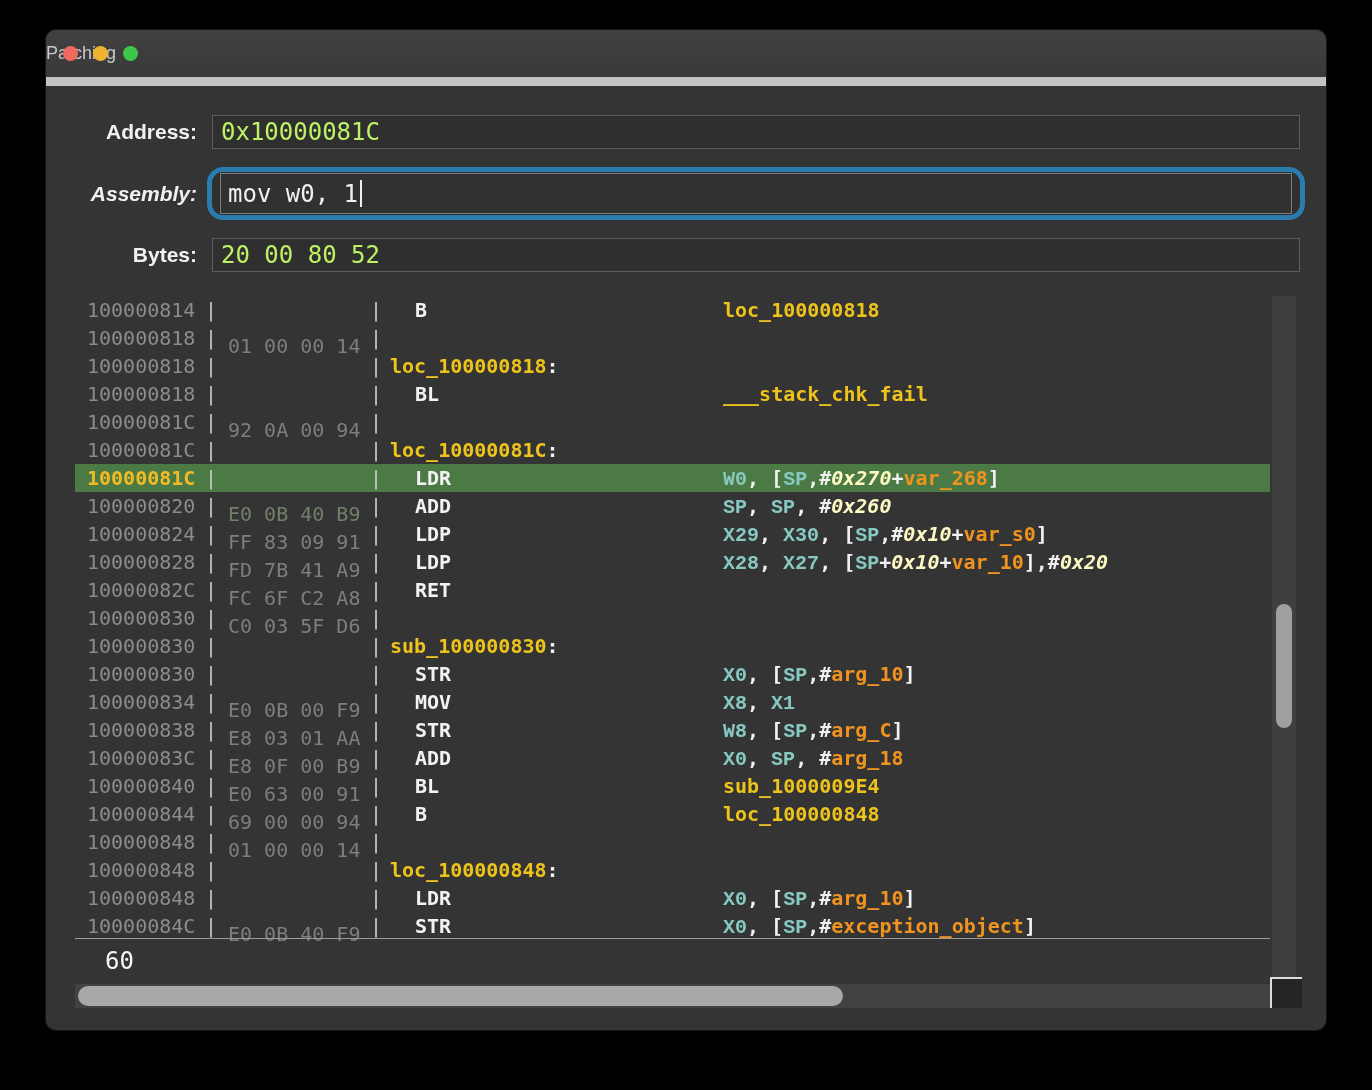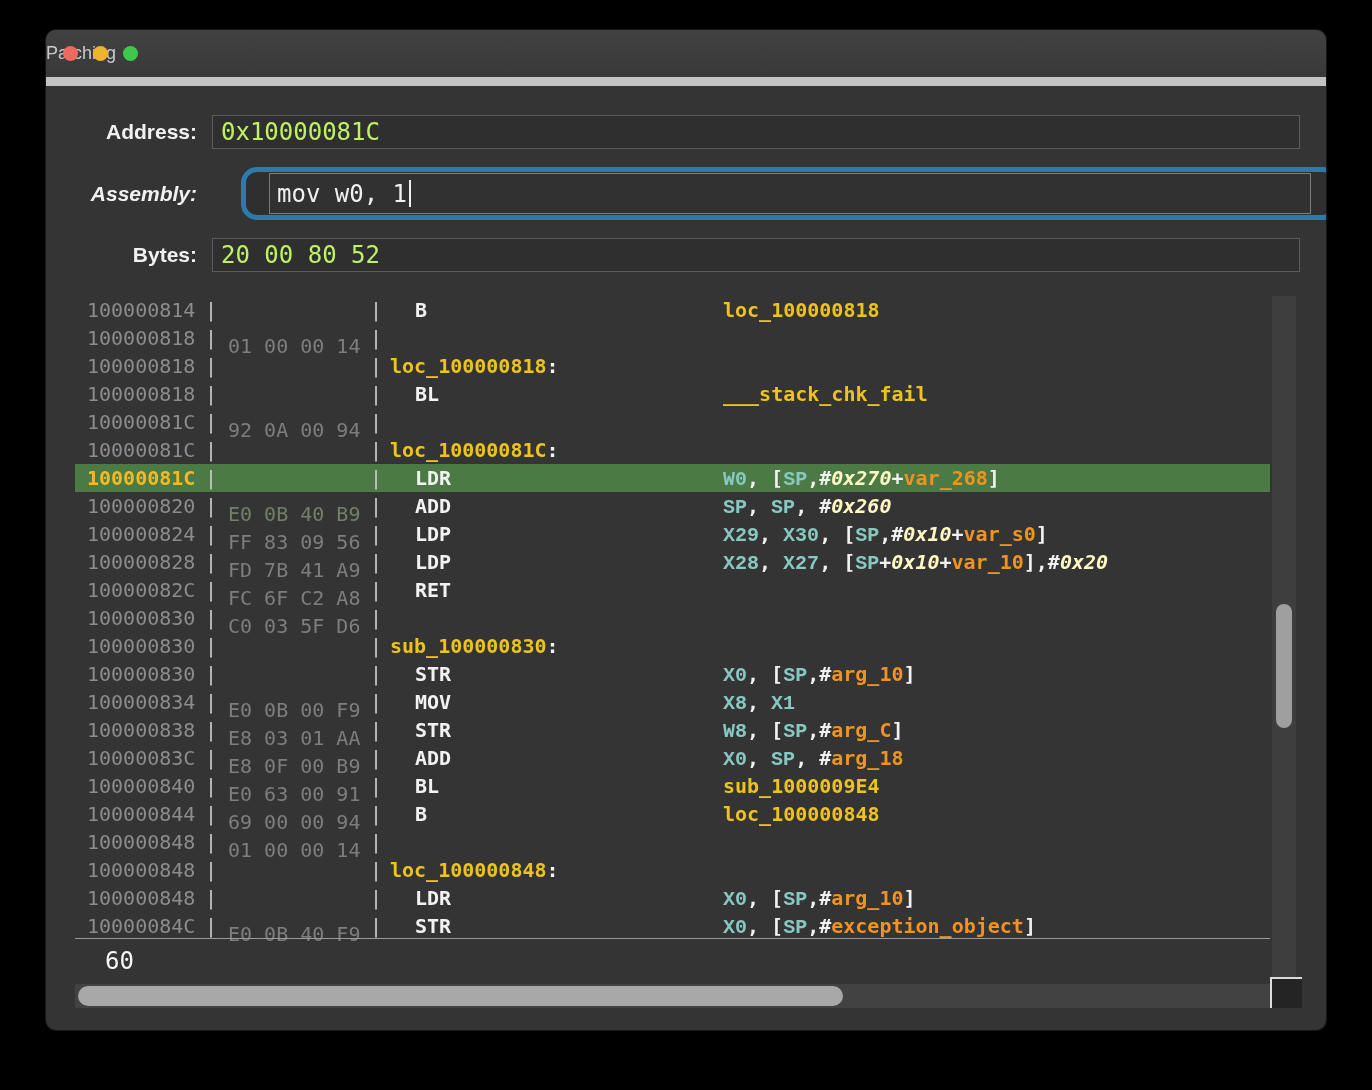--- a/index.html
+++ b/index.html
@@ -30,21 +30,21 @@
     position:absolute;left:166px;width:1088px;height:34px;box-sizing:border-box;
     background:#2f2f2f;border:1px solid #5c5c5c;color:#bef264;
     font-family:"DejaVu Sans Mono",monospace;font-size:24px;line-height:32px;
     padding:0 8px;outline:none;border-radius:0;
   }
   .fld-address{top:85px;}
   .fld-bytes{top:208px;}
   .focusring{
     position:absolute;left:161px;top:137px;width:1098px;height:53px;box-sizing:border-box;
     border:5px solid #2b7cae;border-radius:16px;background:#2f2f2f;
-    display:flex;align-items:center;padding:0 23px;margin-left:34px;
+    display:flex;align-items:center;padding:0 8px;
   }
   .asm-inner{
     flex:1;height:41px;box-sizing:border-box;border:1px solid #7d7d7d;
     display:flex;align-items:center;padding:0 7px;background:#313131;
   }
   .asm-text{color:#f0f0f0;font-family:"DejaVu Sans Mono",monospace;font-size:24px;white-space:pre;}
   .caret{display:inline-block;width:2px;height:27px;background:#f0f0f0;margin-left:2px;vertical-align:middle;}
 
   
   .listing{
@@ -110,21 +110,21 @@
   <input class="field fld-bytes" readonly="" value="20 00 80 52" style="">
 
   <div class="listing">
       <div class="drow"><span class="c-addr">100000814</span><span class="c-p1">|</span><span class="c-bytes">01 00 00 14</span><span class="c-p2">|</span><span class="c-mn">B</span><span class="c-ops"><span class="slbl">loc_100000818</span></span></div>
       <div class="drow"><span class="c-addr">100000818</span><span class="c-p1">|</span><span class="c-p2">|</span></div>
       <div class="drow"><span class="c-addr">100000818</span><span class="c-p1">|</span><span class="c-p2">|</span><span class="c-label"><span class="slbl">loc_100000818</span><span class="spn">:</span></span></div>
       <div class="drow"><span class="c-addr">100000818</span><span class="c-p1">|</span><span class="c-bytes">92 0A 00 94</span><span class="c-p2">|</span><span class="c-mn">BL</span><span class="c-ops"><span class="slbl">___stack_chk_fail</span></span></div>
       <div class="drow"><span class="c-addr">10000081C</span><span class="c-p1">|</span><span class="c-p2">|</span></div>
       <div class="drow"><span class="c-addr">10000081C</span><span class="c-p1">|</span><span class="c-p2">|</span><span class="c-label"><span class="slbl">loc_10000081C</span><span class="spn">:</span></span></div>
       <div class="drow hl"><span class="c-addr">10000081C</span><span class="c-p1">|</span><span class="c-bytes">E0 0B 40 B9</span><span class="c-p2">|</span><span class="c-mn">LDR</span><span class="c-ops"><span class="sreg">W0</span><span class="spn">, [</span><span class="sreg">SP</span><span class="spn">,#</span><span class="snum">0x270</span><span class="spn">+</span><span class="ssym">var_268</span><span class="spn">]</span></span></div>
-      <div class="drow"><span class="c-addr">100000820</span><span class="c-p1">|</span><span class="c-bytes">FF 83 09 56</span><span class="c-p2">|</span><span class="c-mn">ADD</span><span class="c-ops"><span class="sreg">SP</span><span class="spn">, </span><span class="sreg">SP</span><span class="spn">, #</span><span class="snum">0x260</span></span></div>
+      <div class="drow"><span class="c-addr">100000820</span><span class="c-p1">|</span><span class="c-bytes">FF 83 09 91</span><span class="c-p2">|</span><span class="c-mn">ADD</span><span class="c-ops"><span class="sreg">SP</span><span class="spn">, </span><span class="sreg">SP</span><span class="spn">, #</span><span class="snum">0x260</span></span></div>
       <div class="drow"><span class="c-addr">100000824</span><span class="c-p1">|</span><span class="c-bytes">FD 7B 41 A9</span><span class="c-p2">|</span><span class="c-mn">LDP</span><span class="c-ops"><span class="sreg">X29</span><span class="spn">, </span><span class="sreg">X30</span><span class="spn">, [</span><span class="sreg">SP</span><span class="spn">,#</span><span class="snum">0x10</span><span class="spn">+</span><span class="ssym">var_s0</span><span class="spn">]</span></span></div>
       <div class="drow"><span class="c-addr">100000828</span><span class="c-p1">|</span><span class="c-bytes">FC 6F C2 A8</span><span class="c-p2">|</span><span class="c-mn">LDP</span><span class="c-ops"><span class="sreg">X28</span><span class="spn">, </span><span class="sreg">X27</span><span class="spn">, [</span><span class="sreg">SP</span><span class="spn">+</span><span class="snum">0x10</span><span class="spn">+</span><span class="ssym">var_10</span><span class="spn">],#</span><span class="snum">0x20</span></span></div>
       <div class="drow"><span class="c-addr">10000082C</span><span class="c-p1">|</span><span class="c-bytes">C0 03 5F D6</span><span class="c-p2">|</span><span class="c-mn">RET</span></div>
       <div class="drow"><span class="c-addr">100000830</span><span class="c-p1">|</span><span class="c-p2">|</span></div>
       <div class="drow"><span class="c-addr">100000830</span><span class="c-p1">|</span><span class="c-p2">|</span><span class="c-label"><span class="slbl">sub_100000830</span><span class="spn">:</span></span></div>
       <div class="drow"><span class="c-addr">100000830</span><span class="c-p1">|</span><span class="c-bytes">E0 0B 00 F9</span><span class="c-p2">|</span><span class="c-mn">STR</span><span class="c-ops"><span class="sreg">X0</span><span class="spn">, [</span><span class="sreg">SP</span><span class="spn">,#</span><span class="ssym">arg_10</span><span class="spn">]</span></span></div>
       <div class="drow"><span class="c-addr">100000834</span><span class="c-p1">|</span><span class="c-bytes">E8 03 01 AA</span><span class="c-p2">|</span><span class="c-mn">MOV</span><span class="c-ops"><span class="sreg">X8</span><span class="spn">, </span><span class="sreg">X1</span></span></div>
       <div class="drow"><span class="c-addr">100000838</span><span class="c-p1">|</span><span class="c-bytes">E8 0F 00 B9</span><span class="c-p2">|</span><span class="c-mn">STR</span><span class="c-ops"><span class="sreg">W8</span><span class="spn">, [</span><span class="sreg">SP</span><span class="spn">,#</span><span class="ssym">arg_C</span><span class="spn">]</span></span></div>
       <div class="drow"><span class="c-addr">10000083C</span><span class="c-p1">|</span><span class="c-bytes">E0 63 00 91</span><span class="c-p2">|</span><span class="c-mn">ADD</span><span class="c-ops"><span class="sreg">X0</span><span class="spn">, </span><span class="sreg">SP</span><span class="spn">, #</span><span class="ssym">arg_18</span></span></div>
       <div class="drow"><span class="c-addr">100000840</span><span class="c-p1">|</span><span class="c-bytes">69 00 00 94</span><span class="c-p2">|</span><span class="c-mn">BL</span><span class="c-ops"><span class="slbl">sub_1000009E4</span></span></div>

